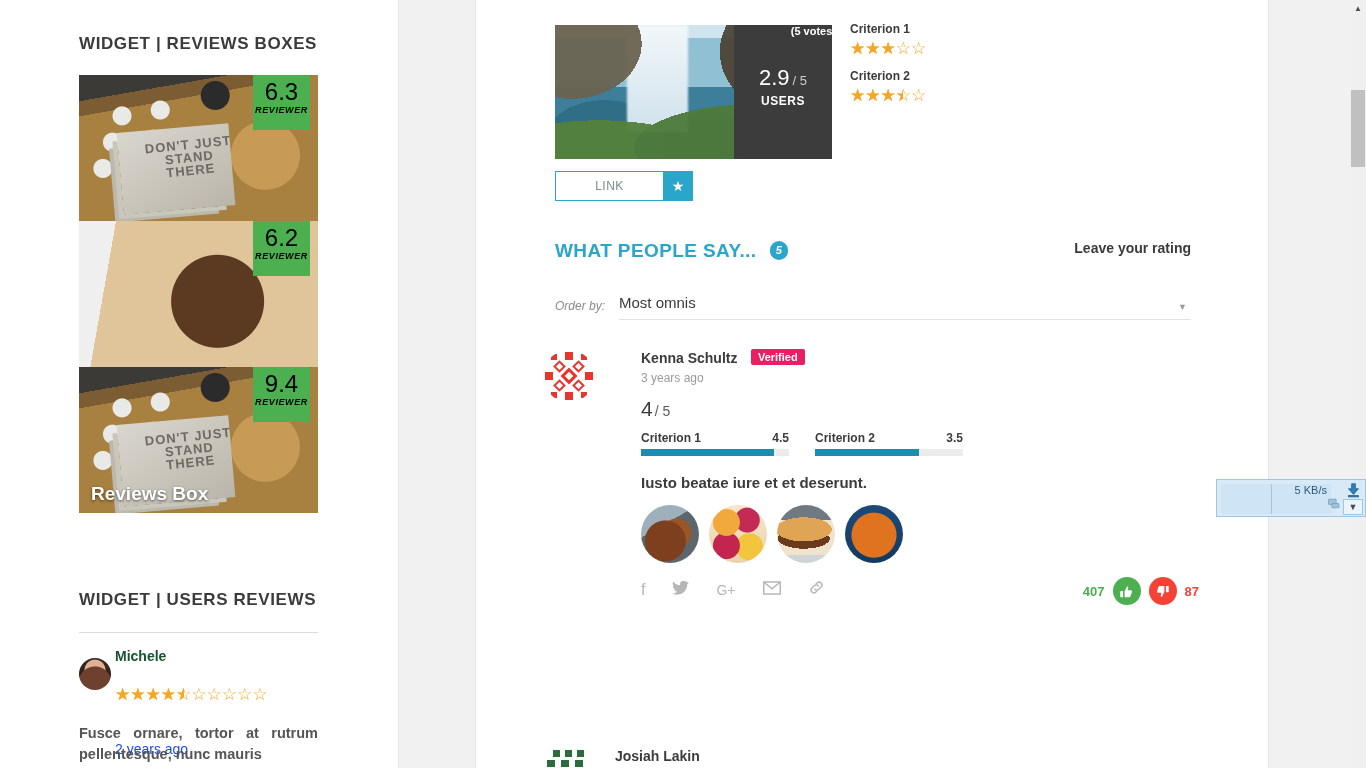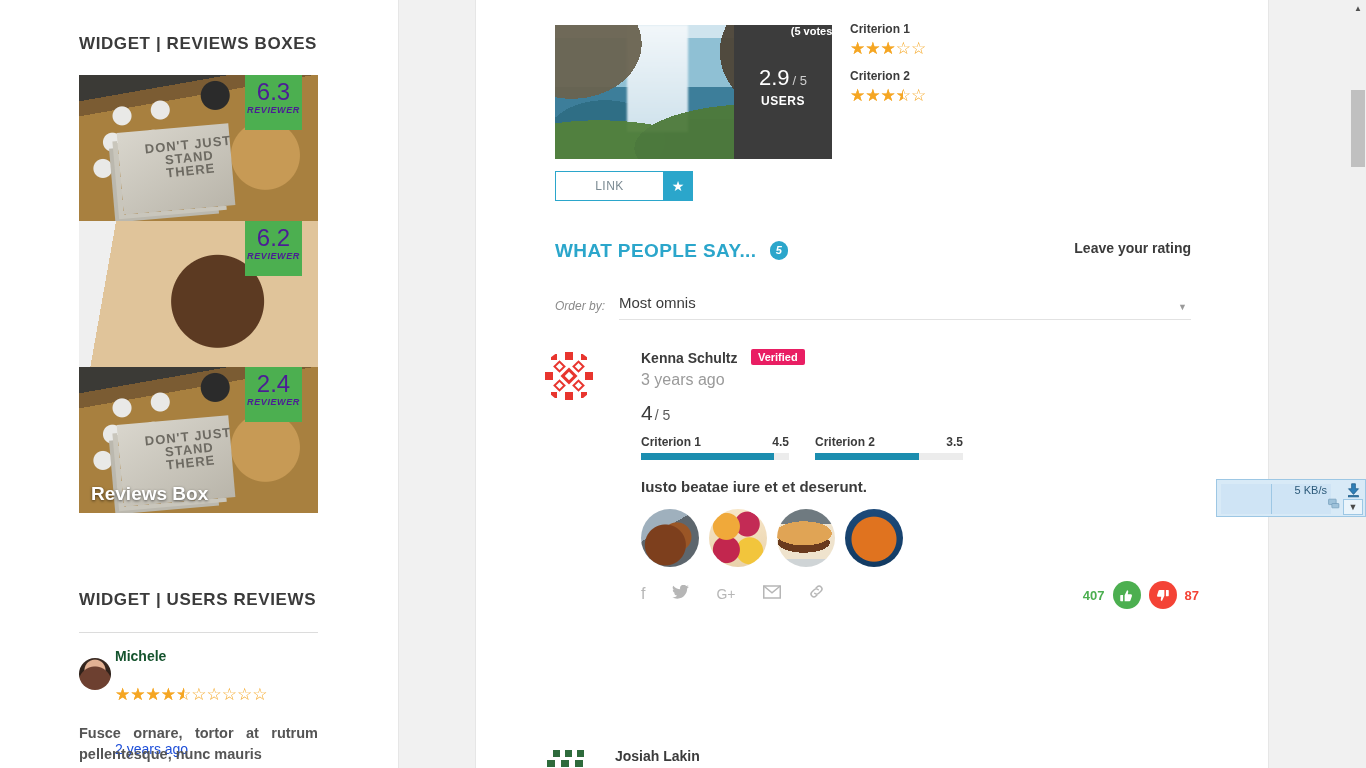--- a/index.html
+++ b/index.html
@@ -72,22 +72,22 @@
     background:
       radial-gradient(circle at 58% 55%, #5c3a22 0 46px, transparent 47px),
       radial-gradient(circle at 58% 55%, #8f4a2a 0 38px, transparent 39px),
       radial-gradient(circle at 50% 48%, #c4562f 0 12px, transparent 13px),
       radial-gradient(circle at 66% 50%, #3d6b2a 0 11px, transparent 12px),
       radial-gradient(circle at 57% 64%, #d9a43a 0 10px, transparent 11px),
       radial-gradient(circle at 66% 64%, #7a2f4e 0 9px, transparent 10px),
       linear-gradient(100deg, #efefef 0 14%, #e0c49a 14% 100%);
   }
   .rb-badge {
-    position:absolute; top:0; right:16px; width:57px; height:55px;
-    background:#4caf50; color:#4c1d95; text-align:center; padding-top:4px;
+    position:absolute; top:0; right:8px; width:57px; height:55px;
+    background:#4caf50; color:#000000; text-align:center; padding-top:4px;
   }
   .rb-score { font-size:24px; line-height:26px; font-weight:400; }
   .rb-label { font-size:9px; font-style:italic; font-weight:bold; letter-spacing:.6px; }
   .rb-title {
     position:absolute; left:12px; bottom:8px; color:#fff; font-size:19px; font-weight:bold;
     text-shadow: 0 1px 3px rgba(0,0,0,.6);
   }
 
   .uw-divider { position:absolute; left:1px; top:632px; width:239px; height:1px; background:#dcdcdc; }
   .uw-avatar {
@@ -190,21 +190,21 @@
     position:absolute; left:-14px; top:0; width:56px; height:56px; border-radius:50%;
     overflow:hidden; background:#fff;
   }
   .rv-head { margin-left:86px; }
   .rv-name { display:inline-block; font-size:14px; font-weight:bold; color:#3b3b3b; vertical-align:middle; }
   .rv-verified {
     display:inline-block; vertical-align:middle; margin-left:9px; margin-bottom:1px;
     background:#e91e63; color:#fff; font-size:11px; font-weight:bold;
     padding:2px 7px; border-radius:2px;
   }
-  .rv-date { margin-left:86px; margin-top:5px; font-size:16px; color:#9a9a9a; }
+  .rv-date { margin-left:86px; margin-top:5px; font-size:12px; color:#9a9a9a; }
   .rv-score { margin-left:86px; margin-top:12px; }
   .rv-score .n { font-size:21px; color:#3b3b3b; }
   .rv-score .d { font-size:14px; color:#5a5a5a; margin-left:2px; }
 
   .rv-crits { margin-left:86px; margin-top:10px; display:flex; gap:26px; }
   .crit { width:148px; }
   .crit-row { display:flex; justify-content:space-between; font-size:12px; font-weight:bold; color:#3b3b3b; }
   .crit-bar { margin-top:4px; height:7px; background:#ececec; }
   .crit-fill { height:7px; background:#1b8daf; }
 
@@ -300,21 +300,21 @@
         <div class="rb-score">6.2</div>
         <div class="rb-label">REVIEWER</div>
       </div>
     </div>
 
     <div class="review-box rb3">
       <div class="rb-photo photo-desk">
         <div class="dont">DON'T JUST STAND THERE</div>
       </div>
       <div class="rb-badge">
-        <div class="rb-score">2.4</div>
+        <div class="rb-score">9.4</div>
         <div class="rb-label">REVIEWER</div>
       </div>
       <div class="rb-title">Reviews Box</div>
     </div>
 
     <h2 class="widget-title" id="widget-users-title">WIDGET | USERS REVIEWS</h2>
 
     <div class="uw-divider"></div>
     <div class="uw-avatar"></div>
     <div class="uw-name">Michele</div>

